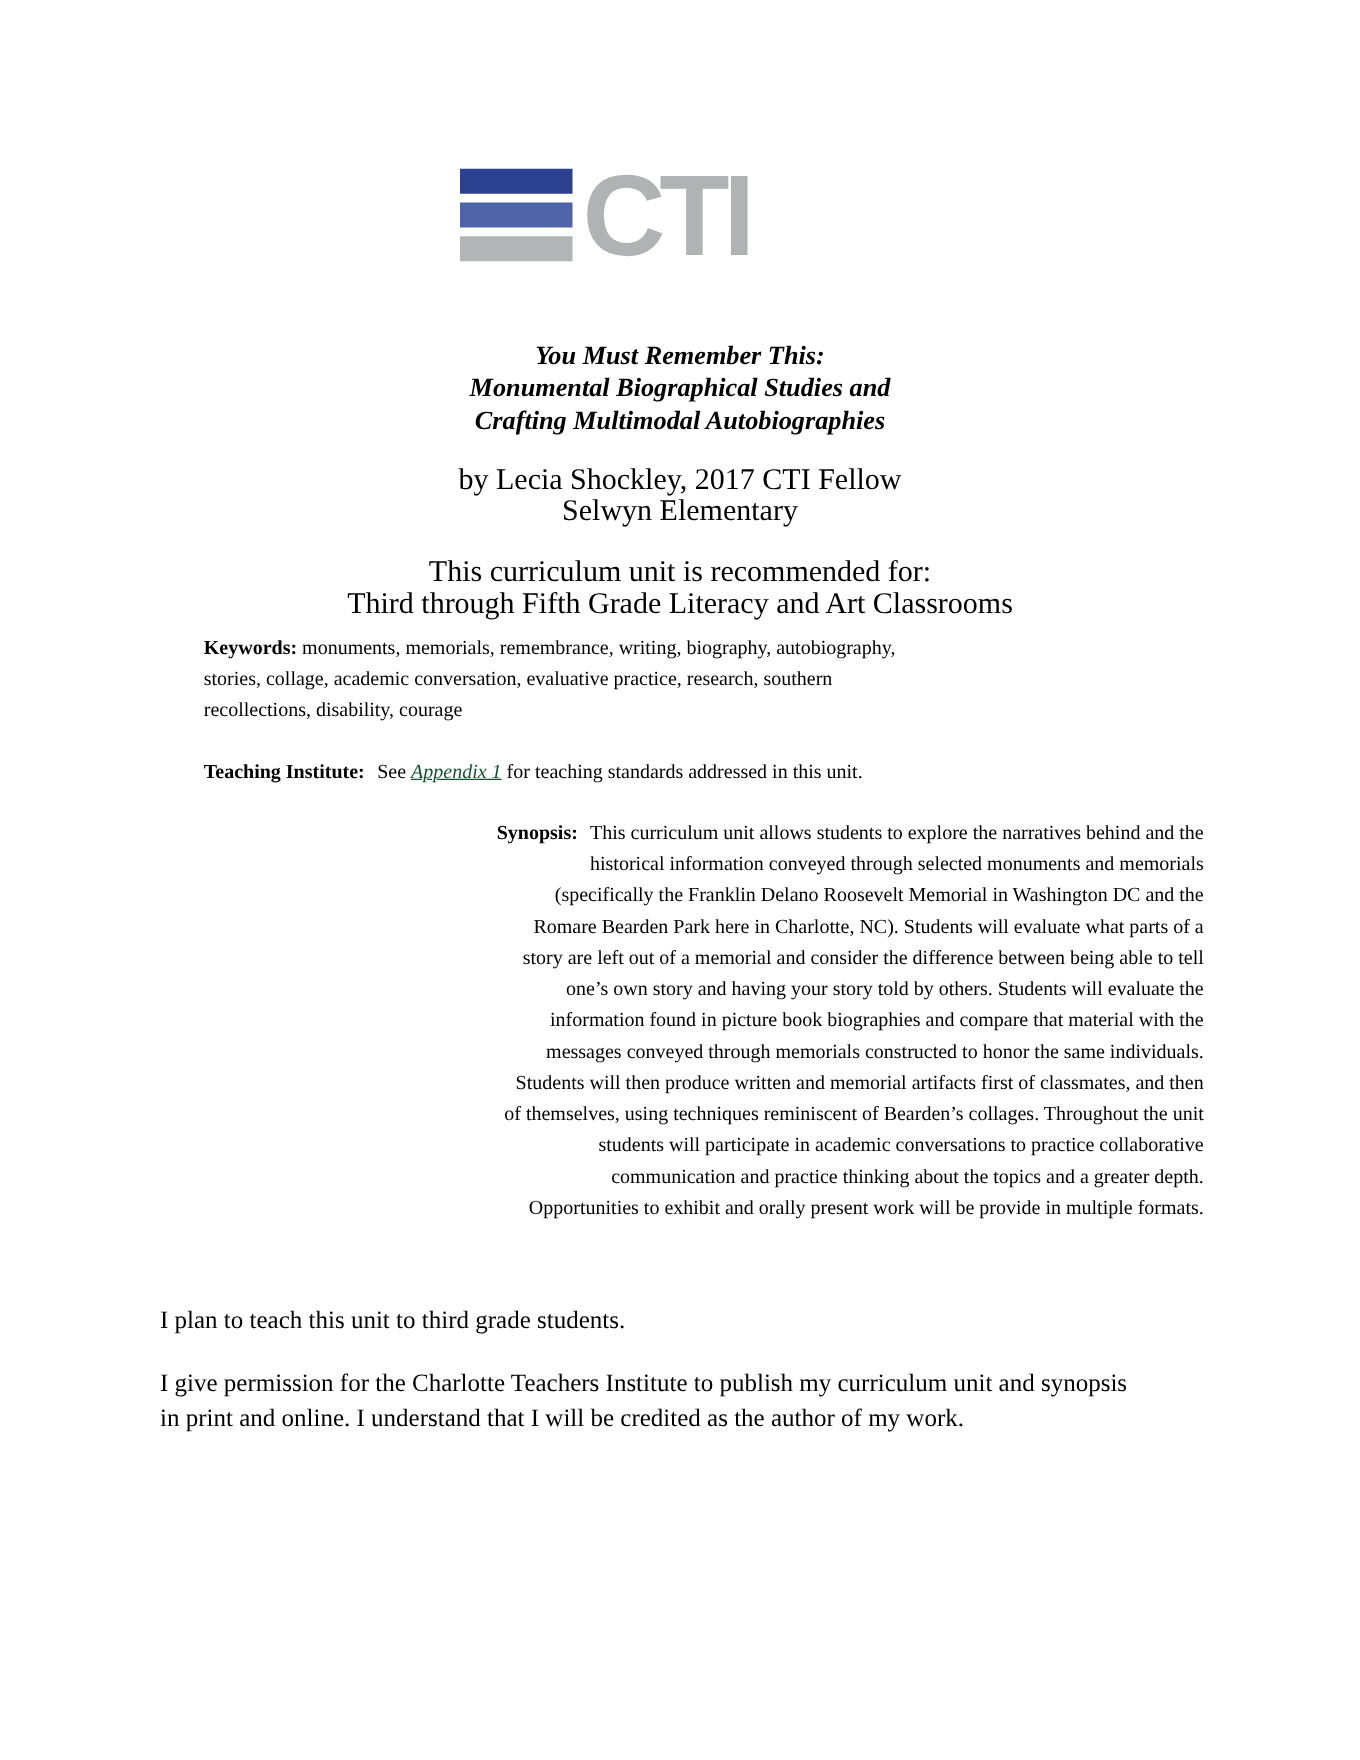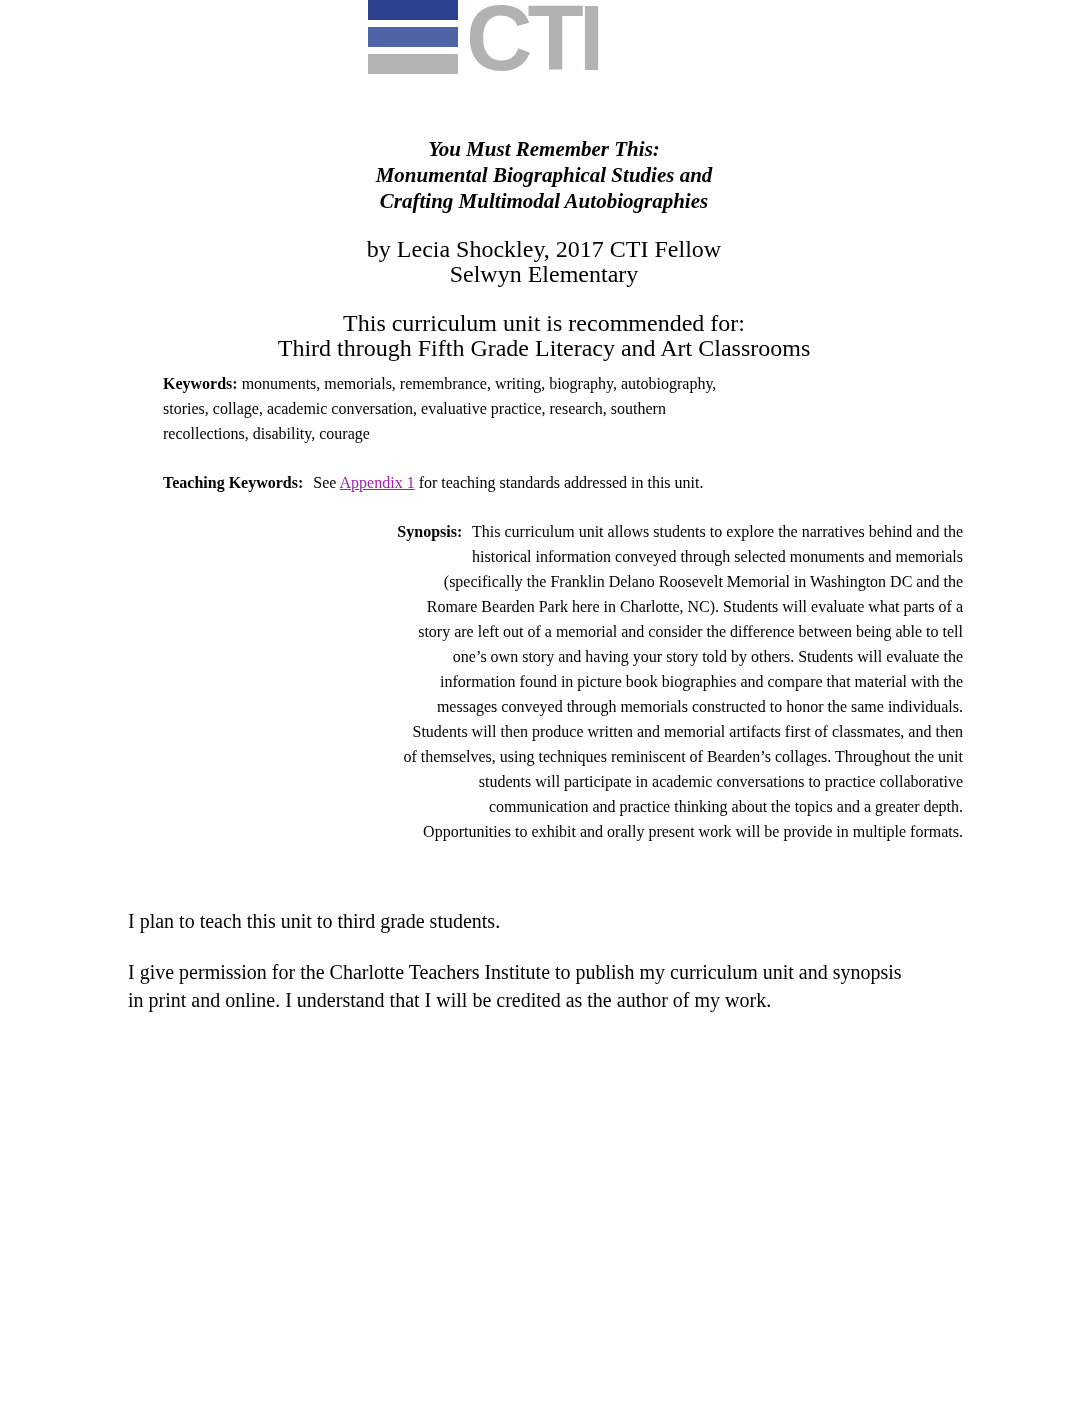--- a/index.html
+++ b/index.html
@@ -8,21 +8,21 @@
     width: 1088px;
     height: 1408px;
     margin: 0 auto;
     background: #ffffff;
     font-family: "Liberation Serif", serif;
     color: #000000;
     overflow: hidden;
   }
 
   
-  .logo { width: 352px; margin: 0 auto; }
+  .logo { padding-top: 135px; width: 352px; margin: 0 auto; }
   .logo-row { display: flex; align-items: flex-end; }
   .bars { display: flex; flex-direction: column; width: 90px; }
   .bar { height: 20px; margin-bottom: 7px; }
   .bar:last-child { margin-bottom: 0; }
   .bar1 { background: #2d4191; }
   .bar2 { background: #4e63a8; }
   .bar3 { background: #b2b4b6; }
   .cti {
     font-family: "Liberation Sans", sans-serif;
     font-weight: 700;
@@ -77,21 +77,21 @@
   .bodytext {
     margin: 10px 0 0 163px;
     width: 800px;
     font-size: 16px;
     line-height: 25px;
   }
   .par { margin: 0 0 24px 0; white-space: pre-line; }
   .par:last-child { margin-bottom: 0; text-align: right; }
   .lead { font-weight: 700; }
   .lead-wide { margin-right: 6px; }
-  .applink { color: #a21caf; text-decoration: underline; }
+  .applink { color: #14532d; text-decoration: underline; font-style: italic; }
 
   
   .notes {
     margin: 63px 0 0 128px;
     width: 870px;
     font-size: 20px;
     line-height: 28px;
   }
   .note { margin: 0 0 23px 0; white-space: pre-line; }
   .note:last-child { margin-bottom: 0; }
@@ -120,21 +120,21 @@
 Selwyn Elementary</p>
     <p class="recommended">This curriculum unit is recommended for:
 Third through Fifth Grade Literacy and Art Classrooms</p>
   </section>
 
   <section class="bodytext">
     <p class="par"><b class="lead">Keywords:</b> <span>monuments, memorials, remembrance, writing, biography, autobiography,
 stories, collage, academic conversation, evaluative practice, research, southern
 recollections, disability, courage</span></p>
 
-    <p class="par"><b class="lead lead-wide">Teaching Keywords:</b> <span>See </span><a class="applink" href="#">Appendix 1</a><span> for teaching standards addressed in this unit.</span></p>
+    <p class="par"><b class="lead lead-wide">Teaching Institute:</b> <span>See </span><a class="applink" href="#">Appendix 1</a><span> for teaching standards addressed in this unit.</span></p>
 
     <p class="par"><b class="lead lead-wide">Synopsis:</b> <span>This curriculum unit allows students to explore the narratives behind and the
 historical information conveyed through selected monuments and memorials
 (specifically the Franklin Delano Roosevelt Memorial in Washington DC and the
 Romare Bearden Park here in Charlotte, NC).  Students will evaluate what parts of a
 story are left out of a memorial and consider the difference between being able to tell
 one’s own story and having your story told by others. Students will evaluate the
 information found in picture book biographies and compare that material with the
 messages conveyed through memorials constructed to honor the same individuals.
 Students will then produce written and memorial artifacts first of classmates, and then

